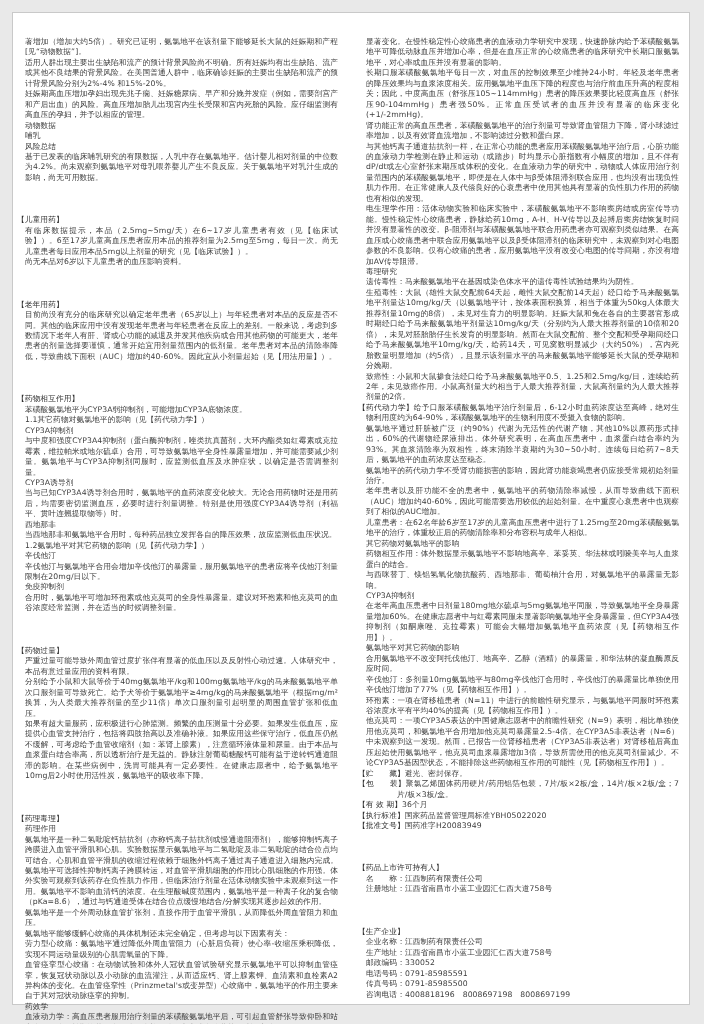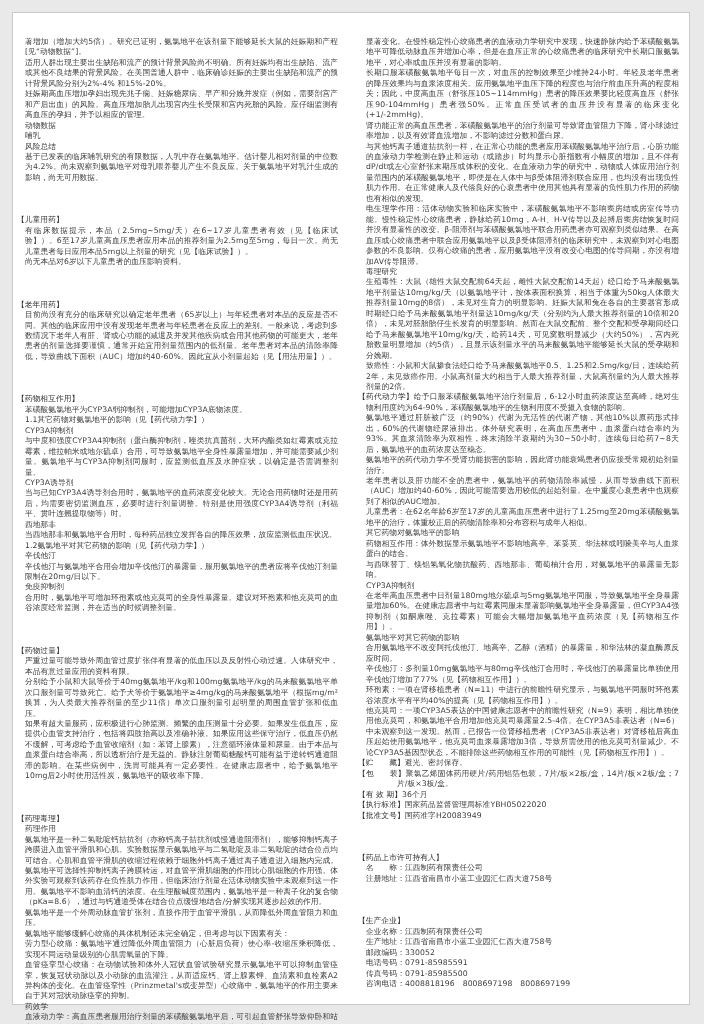--- a/index.html
+++ b/index.html
@@ -86,20 +86,21 @@
         <p class="b">药效学</p>
         <p class="b">血液动力学：高血压患者服用治疗剂量的苯磺酸氨氯地平后，可引起血管舒张导致仰卧和站立血压下降。长期给药，血压的下降并不伴随心率或血浆儿茶酚胺浓度的</p>
       </div>
     <div class="col" id="right-col">
         <p class="b">显著变化。在慢性稳定性心绞痛患者的血液动力学研究中发现，快速静脉内给予苯磺酸氨氯地平可降低动脉血压并增加心率，但是在血压正常的心绞痛患者的临床研究中长期口服氨氯地平，对心率或血压并没有显著的影响。</p>
         <p class="b">长期口服苯磺酸氨氯地平每日一次，对血压的控制效果至少维持24小时。年轻及老年患者的降压效果均与血浆浓度相关。应用氨氯地平血压下降的程度也与治疗前血压升高的程度相关；因此，中度高血压（舒张压105~114mmHg）患者的降压效果要比轻度高血压（舒张压90-104mmHg）患者强50%。正常血压受试者的血压并没有显著的临床变化(+1/-2mmHg)。</p>
         <p class="b">肾功能正常的高血压患者，苯磺酸氨氯地平的治疗剂量可导致肾血管阻力下降，肾小球滤过率增加，以及有效肾血流增加，不影响滤过分数和蛋白尿。</p>
         <p class="b">与其他钙离子通道拮抗剂一样，在正常心功能的患者应用苯磺酸氨氯地平治疗后，心脏功能的血液动力学检测在静止和运动（或踏步）时均显示心脏指数有小幅度的增加，且不伴有dP/dt或左心室舒张末期压或体积的变化。在血液动力学的研究中，动物或人体应用治疗剂量范围内的苯磺酸氨氯地平，即便是在人体中与β受体阻滞剂联合应用，也均没有出现负性肌力作用。在正常健康人及代偿良好的心衰患者中使用其他具有显著的负性肌力作用的药物也有相似的发现。</p>
         <p class="b">电生理学作用：活体动物实验和临床实验中，苯磺酸氨氯地平不影响窦房结或房室传导功能。慢性稳定性心绞痛患者，静脉给药10mg，A-H、H-V传导以及起搏后窦房结恢复时间并没有显著性的改变。β-阻滞剂与苯磺酸氨氯地平联合用药患者亦可观察到类似结果。在高血压或心绞痛患者中联合应用氨氯地平以及β受体阻滞剂的临床研究中，未观察到对心电图参数的不良影响。仅有心绞痛的患者，应用氨氯地平没有改变心电图的传导间期，亦没有增加AV传导阻滞。</p>
         <p class="b">毒理研究</p>
+        <p class="b">遗传毒性：马来酸氨氯地平在基因或染色体水平的遗传毒性试验结果均为阴性。</p>
         <p class="b">生殖毒性：大鼠（雄性大鼠交配前64天起，雌性大鼠交配前14天起）经口给予马来酸氨氯地平剂量达10mg/kg/天（以氨氯地平计，按体表面积换算，相当于体重为50kg人体最大推荐剂量10mg的8倍），未见对生育力的明显影响。妊娠大鼠和兔在各自的主要器官形成时期经口给予马来酸氨氯地平剂量达10mg/kg/天（分别约为人最大推荐剂量的10倍和20倍），未见对胚胎胎仔生长发育的明显影响。然而在大鼠交配前、整个交配和受孕期间经口给予马来酸氨氯地平10mg/kg/天，给药14天，可见窝数明显减少（大约50%），宫内死胎数量明显增加（约5倍），且显示该剂量水平的马来酸氨氯地平能够延长大鼠的受孕期和分娩期。</p>
         <p class="b">致癌性：小鼠和大鼠掺食法经口给予马来酸氨氯地平0.5、1.25和2.5mg/kg/日，连续给药2年，未见致癌作用。小鼠高剂量大约相当于人最大推荐剂量，大鼠高剂量约为人最大推荐剂量的2倍。</p>
         <p class="ih"><b>【药代动力学】</b>给予口服苯磺酸氨氯地平治疗剂量后，6-12小时血药浓度达至高峰，绝对生物利用度约为64-90%，苯磺酸氨氯地平的生物利用度不受摄入食物的影响。</p>
         <p class="b">氨氯地平通过肝脏被广泛（约90%）代谢为无活性的代谢产物，其他10%以原药形式排出，60%的代谢物经尿液排出。体外研究表明，在高血压患者中，血浆蛋白结合率约为93%。其血浆清除率为双相性，终末消除半衰期约为30~50小时。连续每日给药7~8天后，氨氯地平的血药浓度达至稳态。</p>
         <p class="b">氨氯地平的药代动力学不受肾功能损害的影响，因此肾功能衰竭患者仍应接受常规初始剂量治疗。</p>
         <p class="b">老年患者以及肝功能不全的患者中，氨氯地平的药物清除率减慢，从而导致曲线下面积（AUC）增加约40-60%，因此可能需要选用较低的起始剂量。在中重度心衰患者中也观察到了相似的AUC增加。</p>
         <p class="b">儿童患者：在62名年龄6岁至17岁的儿童高血压患者中进行了1.25mg至20mg苯磺酸氨氯地平的治疗，体重校正后的药物清除率和分布容积与成年人相似。</p>
         <p class="b">其它药物对氨氯地平的影响</p>
         <p class="b">药物相互作用：体外数据显示氨氯地平不影响地高辛、苯妥英、华法林或吲哚美辛与人血浆蛋白的结合。</p>
         <p class="b">与西咪替丁、镁铝氢氧化物抗酸药、西地那非、葡萄柚汁合用，对氨氯地平的暴露量无影响。</p>

